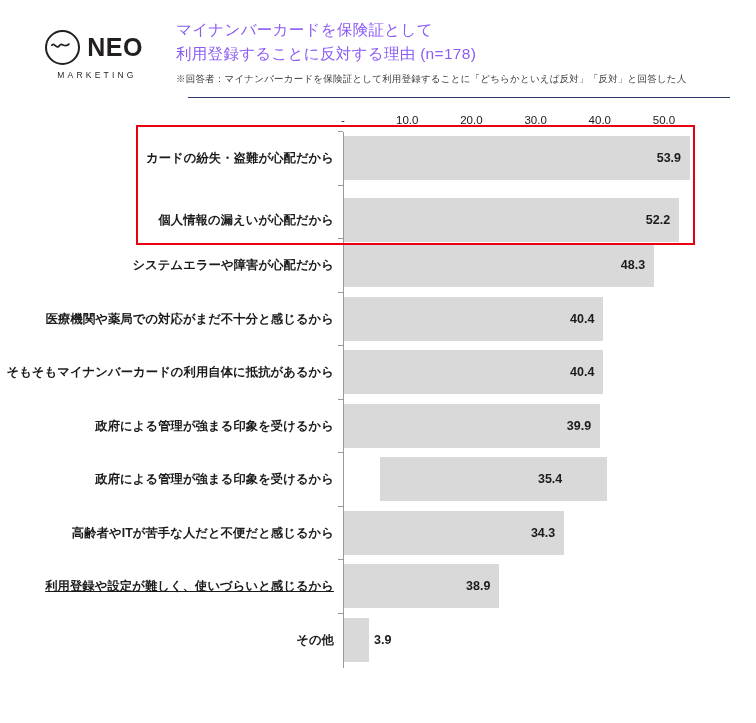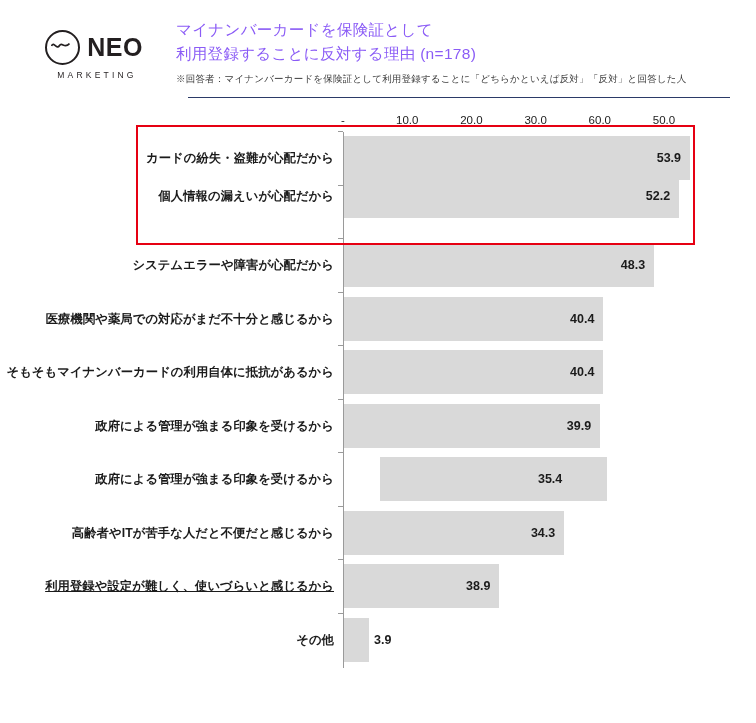--- a/index.html
+++ b/index.html
@@ -192,31 +192,31 @@
   </div>
   <div class="header-rule"></div>
 
   <div class="chart">
     <div class="plot" id="plot">
         <div class="axis-labels">
           <div class="tick-label" style="left: 343px;">-</div>
           <div class="tick-label" style="left: 407.2px;">10.0</div>
           <div class="tick-label" style="left: 471.4px;">20.0</div>
           <div class="tick-label" style="left: 535.6px;">30.0</div>
-          <div class="tick-label" style="left: 599.8px;">60.0</div>
+          <div class="tick-label" style="left: 599.8px;">40.0</div>
           <div class="tick-label" style="left: 664px;">50.0</div>
         </div>
         <div class="axis-line" style="left: 343px; top: 18px; height: 535.5px;"></div>
         <div class="row" style="top: 22px;">
           <div class="row-label" style="right: 422px;">カードの紛失・盗難が心配だから</div>
           <div class="bar" style="left: 344px; width: 346.038px; background: rgb(217, 217, 217);"></div>
           <div class="bar-value" style="right: 74.962px;">53.9</div>
         </div>
         <div class="tickmark" style="left: 338px; top: 17px;"></div>
-        <div class="row" style="top: 60px; padding-left: 48px;">
+        <div class="row" style="top: 84px; padding-left: 48px;">
           <div class="row-label" style="right: 422px;">個人情報の漏えいが心配だから</div>
           <div class="bar" style="left: 344px; width: 335.124px; background: rgb(217, 217, 217);"></div>
           <div class="bar-value" style="right: 85.876px;">52.2</div>
         </div>
         <div class="tickmark" style="left: 338px; top: 70.5px;"></div>
         <div class="row" style="top: 129px;">
           <div class="row-label" style="right: 422px;">システムエラーや障害が心配だから</div>
           <div class="bar" style="left: 344px; width: 310.086px; background: rgb(217, 217, 217);"></div>
           <div class="bar-value" style="right: 110.914px;">48.3</div>
         </div>

